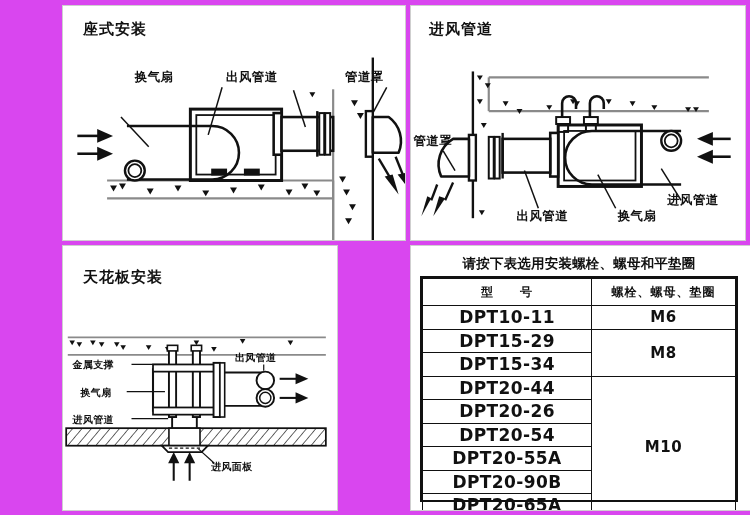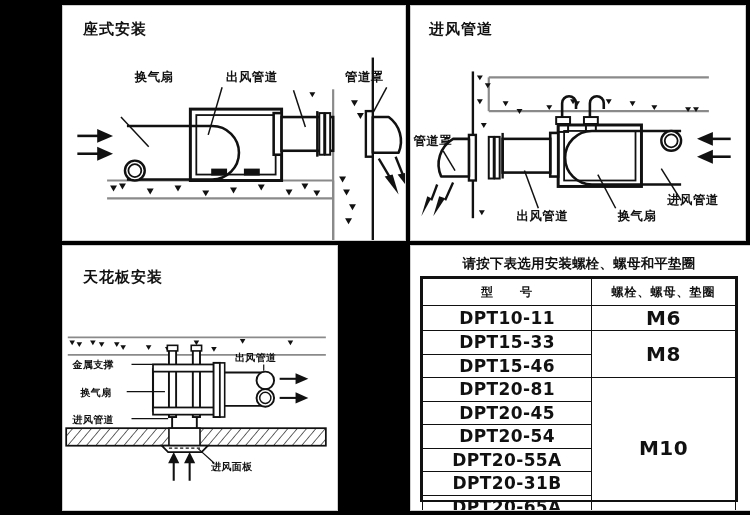--- a/index.html
+++ b/index.html
@@ -2,21 +2,21 @@
 <html><head>
 <meta charset="utf-8">
 <style>
   html,body{margin:0;padding:0;background:#ffffff;}
   body{
     width:750px;height:515px;
     font-family:"DejaVu Sans","Liberation Sans",sans-serif;
     color:#1a1a1a;
     overflow:hidden;
   }
-  #root{position:relative;width:750px;height:515px;background:#000000;}
+  #root{position:relative;width:750px;height:515px;background:#d946ef;}
 
   
   .panel{
     position:absolute;
     background:#fff;
     border:1px solid #cfcfcf;
     box-sizing:border-box;
     overflow:hidden;
   }
   #panel-seated     {left:62px;  top:5px;   width:344px; height:236px;}
@@ -77,21 +77,21 @@
     font-size:12px;
     letter-spacing:1px;
   }
   table.bolts td.model{
     height:22.5px;
     font-size:17px;
     font-family:"DejaVu Sans","Liberation Sans",sans-serif;
     letter-spacing:.4px;
   }
   table.bolts td.spec{
-    font-size:20px;
+    font-size:15px;
     letter-spacing:.5px;
   }
   .col-model{width:54%;}
   .col-spec{width:46%;}
   .tbl-outer{
     position:absolute;left:9px;top:30px;
     width:318px;height:226px;
     border:2px solid #111;
     box-sizing:border-box;
     pointer-events:none;
@@ -401,41 +401,41 @@
           <th>型　　号</th>
           <th>螺栓、螺母、垫圈</th>
         </tr>
       </thead>
       <tbody id="bolt-rows">
           <tr>
             <td class="model">DPT10-11</td>
             <td class="spec" rowspan="1">M6</td>
           </tr>
           <tr>
-            <td class="model">DPT15-33</td>
+            <td class="model">DPT15-29</td>
             <td class="spec" rowspan="2">M8</td>
           </tr>
           <tr>
-            <td class="model">DPT15-46</td>
-          </tr>
-          <tr>
-            <td class="model">DPT20-81</td>
+            <td class="model">DPT15-34</td>
+          </tr>
+          <tr>
+            <td class="model">DPT20-44</td>
             <td class="spec" rowspan="6">M10</td>
           </tr>
           <tr>
-            <td class="model">DPT20-45</td>
+            <td class="model">DPT20-26</td>
           </tr>
           <tr>
             <td class="model">DPT20-54</td>
           </tr>
           <tr>
             <td class="model">DPT20-55A</td>
           </tr>
           <tr>
-            <td class="model">DPT20-31B</td>
+            <td class="model">DPT20-90B</td>
           </tr>
           <tr>
             <td class="model">DPT20-65A</td>
           </tr>
         </tbody>
     </table>
     <div class="tbl-outer"></div>
   </div>
 
 </div>

